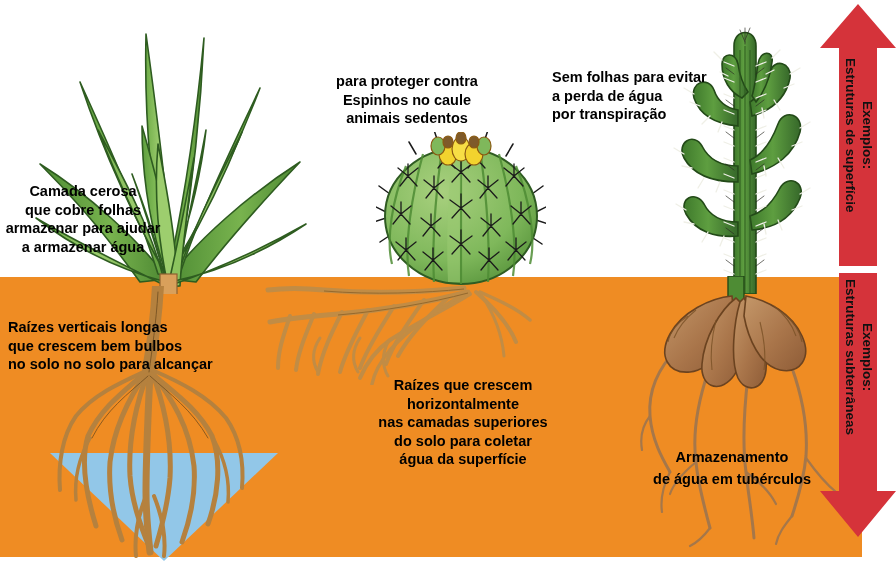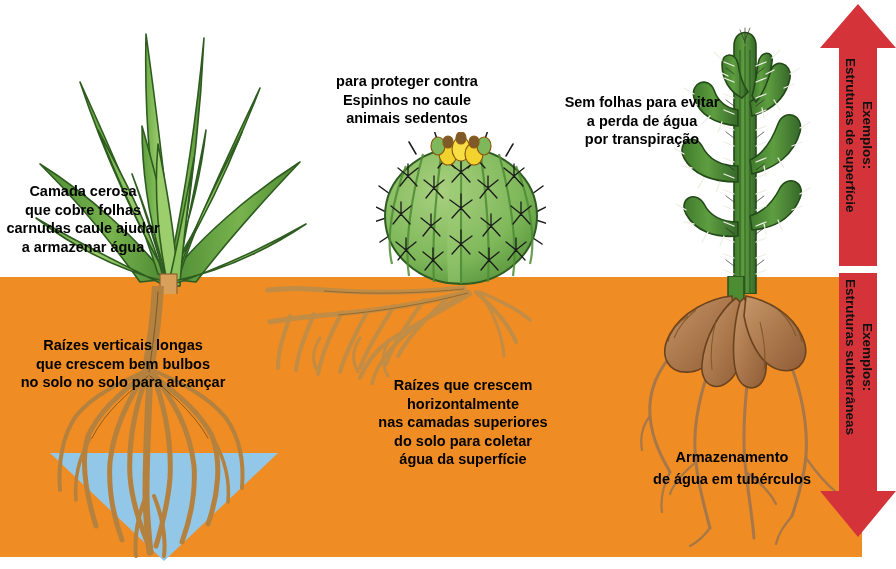--- a/index.html
+++ b/index.html
@@ -6,21 +6,21 @@
   body{width:896px;height:569px;position:relative;overflow:hidden;
        font-family:"Liberation Sans","DejaVu Sans",sans-serif;}
   #stage{position:absolute;left:0;top:0;width:896px;height:569px;background:#ffffff;}
 
   
   .soil{position:absolute;left:0;top:277px;width:862px;height:280px;background:#EF8C23;}
   .watertable{position:absolute;left:50px;top:453px;width:228px;height:108px;}
 
   
   .callout{position:absolute;color:#000;font-weight:bold;line-height:1.28;}
-  .c-left{text-align:center;margin-top:25px;}
+  .c-left{text-align:left;}
   .c-center{text-align:center;}
   .c-right{text-align:center;}
 
   
   .arrowband{position:absolute;right:0;width:76px;}
   .arrow-top{top:4px;height:262px;}
   .arrow-bot{top:273px;height:264px;}
   .arrowband svg{display:block;width:100%;height:100%;}
   .arrow-label{position:absolute;left:0;top:0;width:100%;height:100%;
       display:flex;align-items:center;justify-content:center;pointer-events:none;}
@@ -332,37 +332,37 @@
         <path d="M120,46 C124,62 126,80 124,94"></path>
         <path d="M142,36 C152,44 160,54 162,66"></path>
         <path d="M134,30 C144,38 152,48 156,60"></path>
       </g>
     </svg>
   </div>
 
   <div class="callout c-right" style="left:0px;top:182px;width:166px;font-size:14.5px;">
     <div>Camada cerosa</div>
     <div>que cobre folhas</div>
-    <div>carnudas caule ajudar</div>
+    <div>armazenar para ajudar</div>
     <div>a armazenar água</div>
   </div>
 
   <div class="callout c-center" style="left:312px;top:72px;width:190px;font-size:14.5px;">
     <div>para proteger contra</div>
     <div>Espinhos no caule</div>
     <div>animais sedentos</div>
   </div>
 
   <div class="callout c-left" style="left:552px;top:68px;width:180px;font-size:14.5px;">
     <div>Sem folhas para evitar</div>
     <div>a perda de água</div>
     <div>por transpiração</div>
   </div>
 
-  <div class="callout c-left" style="left:8px;top:311px;width:230px;font-size:14.5px;">
+  <div class="callout c-left" style="left:8px;top:318px;width:230px;font-size:14.5px;">
     <div>Raízes verticais longas</div>
     <div>que crescem bem bulbos</div>
     <div>no solo no solo para alcançar</div>
   </div>
 
   <div class="callout c-center" style="left:358px;top:376px;width:210px;font-size:14.5px;">
     <div>Raízes que crescem</div>
     <div>horizontalmente</div>
     <div>nas camadas superiores</div>
     <div>do solo para coletar</div>

